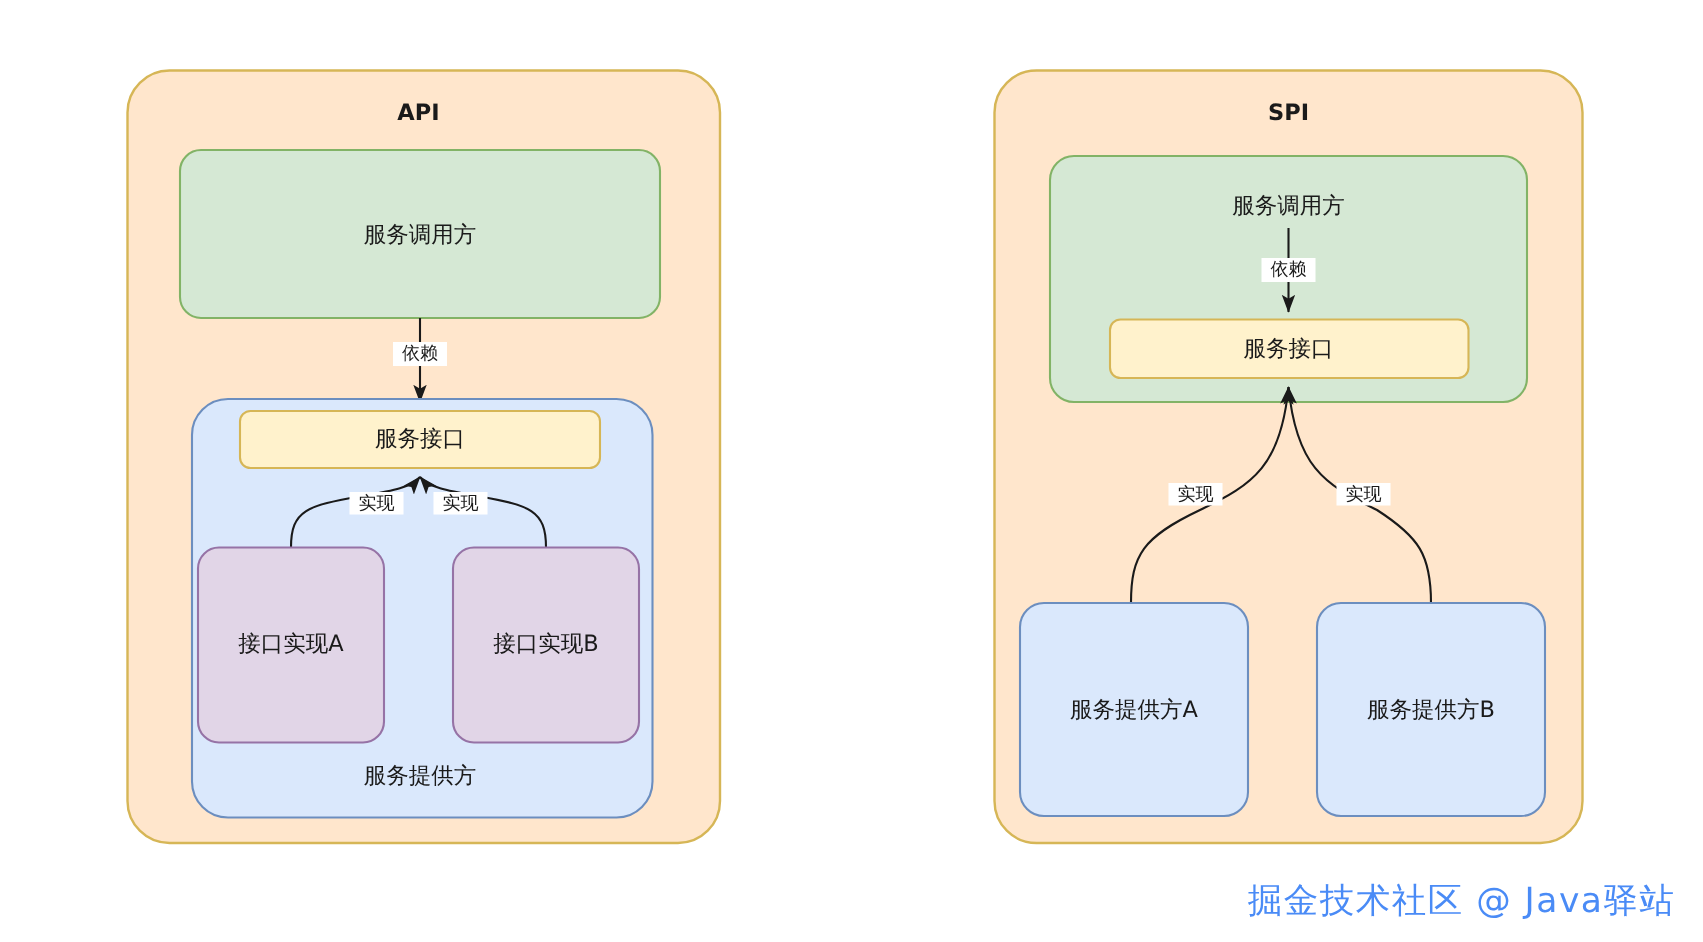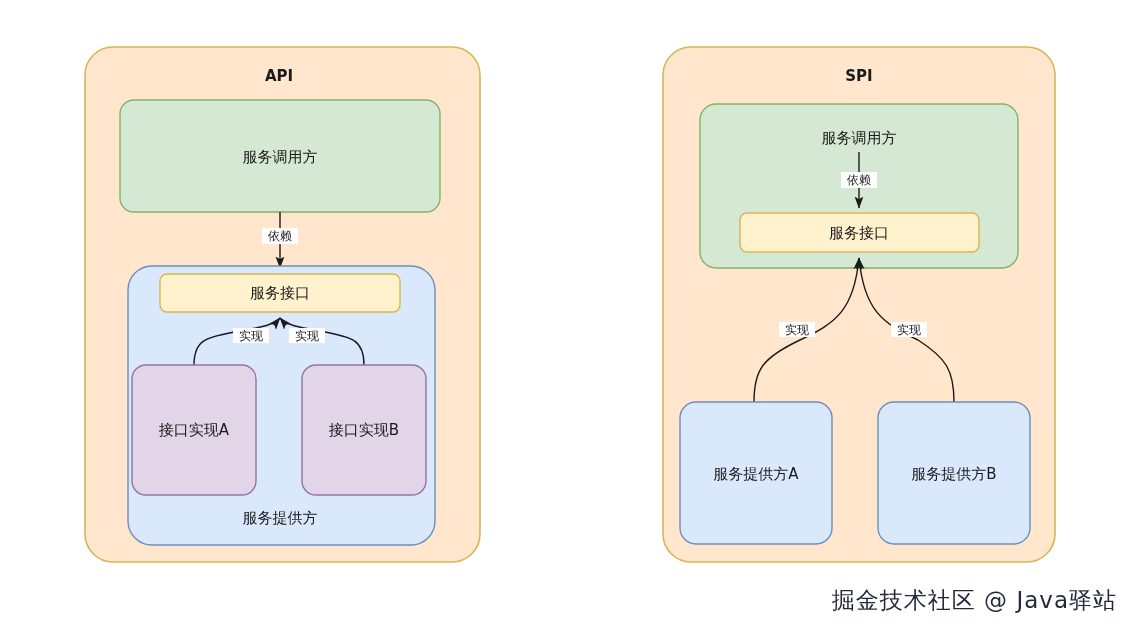--- a/index.html
+++ b/index.html
@@ -56,21 +56,21 @@
     fill: none;
     stroke: #1a1a1a;
     stroke-width: 1.4;
   }
   .watermark {
     position: absolute;
     right: 18px;
     bottom: 12px;
     font-family: "DejaVu Sans", "Liberation Sans", sans-serif;
     font-size: 23px;
-    color: #0f172a;
+    color: #3b82f6;
     letter-spacing: 1px;
     white-space: nowrap;
     opacity: 0.92;
   }
 </style>
 </head>
 <body>
 
 <div id="diagram-root">
 

